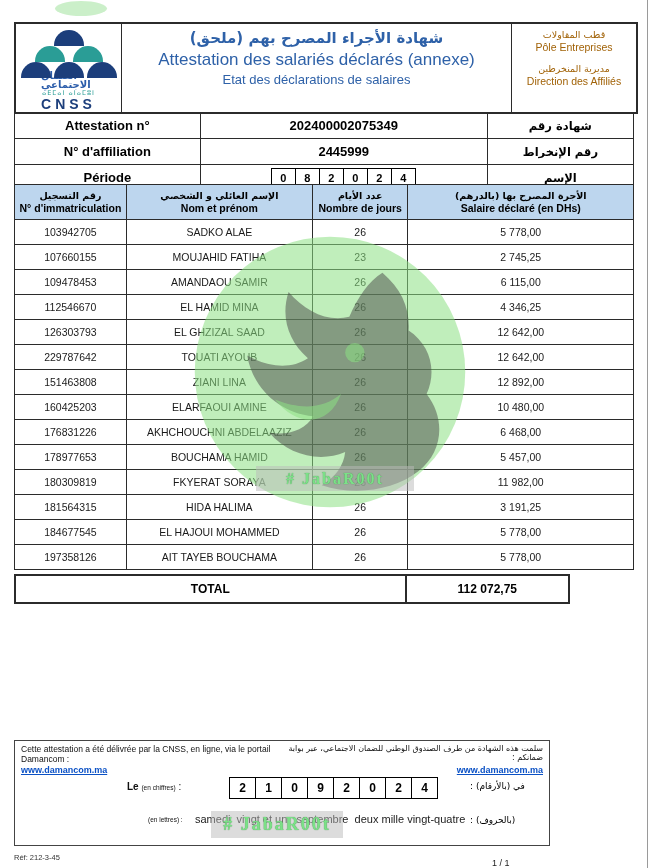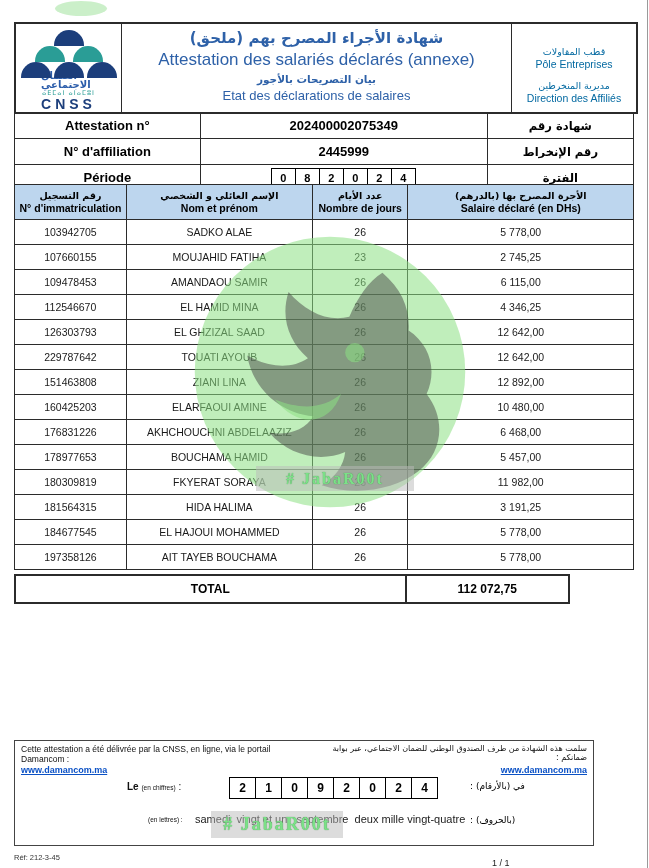--- a/index.html
+++ b/index.html
@@ -14,21 +14,21 @@
   .arc{position:absolute;width:30px;height:16px;border-radius:15px 15px 0 0;}
   .arc.navy{background:#1c3e7b;} .arc.teal{background:#2a9d96;}
   .logo-ar{font-family:"DejaVu Sans","Liberation Sans",sans-serif;font-size:10px;font-weight:bold;color:#2a5caa;line-height:9px;margin-top:2px;margin-left:25px;}
   .logo-tif{font-size:6.5px;color:#2a9d96;line-height:8px;letter-spacing:1px;font-family:"DejaVu Sans",sans-serif;}
   .logo-acr{font-size:14px;font-weight:bold;color:#1c3e7b;letter-spacing:4px;line-height:15px;}
   .title-cell{flex:1;border-right:1px solid #2b2b2b;text-align:center;color:#2e61a8;padding-top:4px;box-sizing:border-box;}
   .t-ar{font-family:"DejaVu Sans","Liberation Sans",sans-serif;font-size:15px;font-weight:bold;line-height:21px;}
   .t-fr{font-size:17px;line-height:22px;}
   .s-ar{font-family:"DejaVu Sans","Liberation Sans",sans-serif;font-size:10.5px;font-weight:bold;line-height:16px;}
   .s-fr{font-size:13px;line-height:17px;}
-  .dept-cell{width:124px;text-align:center;color:#0369a1;padding-top:22px;box-sizing:border-box;}
+  .dept-cell{width:124px;text-align:center;color:#a16207;padding-top:5px;box-sizing:border-box;}
   .d-ar{font-family:"DejaVu Sans","Liberation Sans",sans-serif;font-size:9.5px;line-height:12px;}
   .d-fr{font-size:10.5px;line-height:13px;margin-bottom:9px;}
 
   
   table{border-collapse:collapse;}
   .info{position:absolute;left:14px;top:112px;width:620px;}
   .info td{border:1px solid #2b2b2b;height:23px;text-align:center;vertical-align:middle;}
   .info .lbl{width:186px;font-weight:bold;font-size:13px;}
   .info .val{width:288px;font-weight:bold;font-size:13px;}
   .info .ar {width:146px;font-family:"DejaVu Sans","Liberation Sans",sans-serif;font-weight:bold;font-size:11.5px;}
@@ -43,21 +43,21 @@
   .main td{border:1px solid #2b2b2b;height:22px;text-align:center;font-size:10.5px;color:#1a1a1a;}
   .h-ar{font-family:"DejaVu Sans","Liberation Sans",sans-serif;font-size:9.5px;font-weight:bold;line-height:13px;}
   .h-fr{font-size:10.5px;font-weight:bold;line-height:13px;}
 
   
   .total{position:absolute;left:14px;top:574px;width:556px;}
   .total td{border:2px solid #2b2b2b;height:24px;text-align:center;font-weight:bold;font-size:12px;}
   .total .tl{width:394px;} .total .tv{width:162px;}
 
   
-  .foot{position:absolute;left:14px;top:740px;width:580px;height:106px;border:1px solid #444;box-sizing:border-box;padding-left:36px;}
+  .foot{position:absolute;left:14px;top:740px;width:536px;height:106px;border:1px solid #444;box-sizing:border-box;padding-left:36px;}
   .f-row1{position:absolute;left:6px;right:6px;top:3px;display:flex;justify-content:space-between;}
   .f-fr{font-size:8.5px;color:#111;}
   .f-ar{font-family:"DejaVu Sans","Liberation Sans",sans-serif;font-size:8px;color:#111;direction:rtl;}
   .f-link{position:absolute;top:24px;font-size:9px;font-weight:bold;color:#0b51c5;text-decoration:underline;}
   .f-link.left{left:6px;} .f-link.right{right:6px;}
   .le-line{position:absolute;left:0;top:36px;width:100%;height:22px;}
   .le-label{position:absolute;left:112px;top:4px;font-size:10px;color:#111;}
   .le-small{font-size:6.5px;}
   .le-digits{position:absolute;left:215px;top:0;}
   .le-ar{position:absolute;left:455px;top:4px;font-family:"DejaVu Sans","Liberation Sans",sans-serif;font-size:9px;direction:rtl;}
@@ -97,21 +97,20 @@
         <div class="arc navy" style="left:33px;top:32px;"></div>
         <div class="arc navy" style="left:66px;top:32px;"></div>
       </div>
       <div class="logo-ar">الضمان الاجتماعي</div>
       <div class="logo-tif">ⴰⴹⵎⴰⵏ ⴰⵏⴰⵎⵓⵏ</div>
       <div class="logo-acr">CNSS</div>
     </div>
     <div class="title-cell">
       <div class="t-ar">شهادة الأجراء المصرح بهم (ملحق)</div>
       <div class="t-fr">Attestation des salariés déclarés (annexe)</div>
-      <div class="s-ar">بيان التصريحات بالأجور</div>
       <div class="s-fr">Etat des déclarations de salaires</div>
     </div>
     <div class="dept-cell">
       <div class="d-ar">قطب المقاولات</div>
       <div class="d-fr">Pôle Entreprises</div>
       <div class="d-ar">مديرية المنخرطين</div>
       <div class="d-fr">Direction des Affiliés</div>
     </div>
   </div>
 
@@ -130,21 +129,21 @@
     <tr>
       <td class="lbl">Période</td>
       <td class="val"><span class="digit-row pbox" id="periode-digits">
               <span>0</span>
               <span>8</span>
               <span>2</span>
               <span>0</span>
               <span>2</span>
               <span>4</span>
             </span></td>
-      <td class="ar">الفترة</td>
+      <td class="ar">الإسم</td>
     </tr>
   </tbody>
     </table>
 
   <table class="main">
     <colgroup>
         <col style="width:112px">
         <col style="width:187px">
         <col style="width:96px">
         <col style="width:227px">

